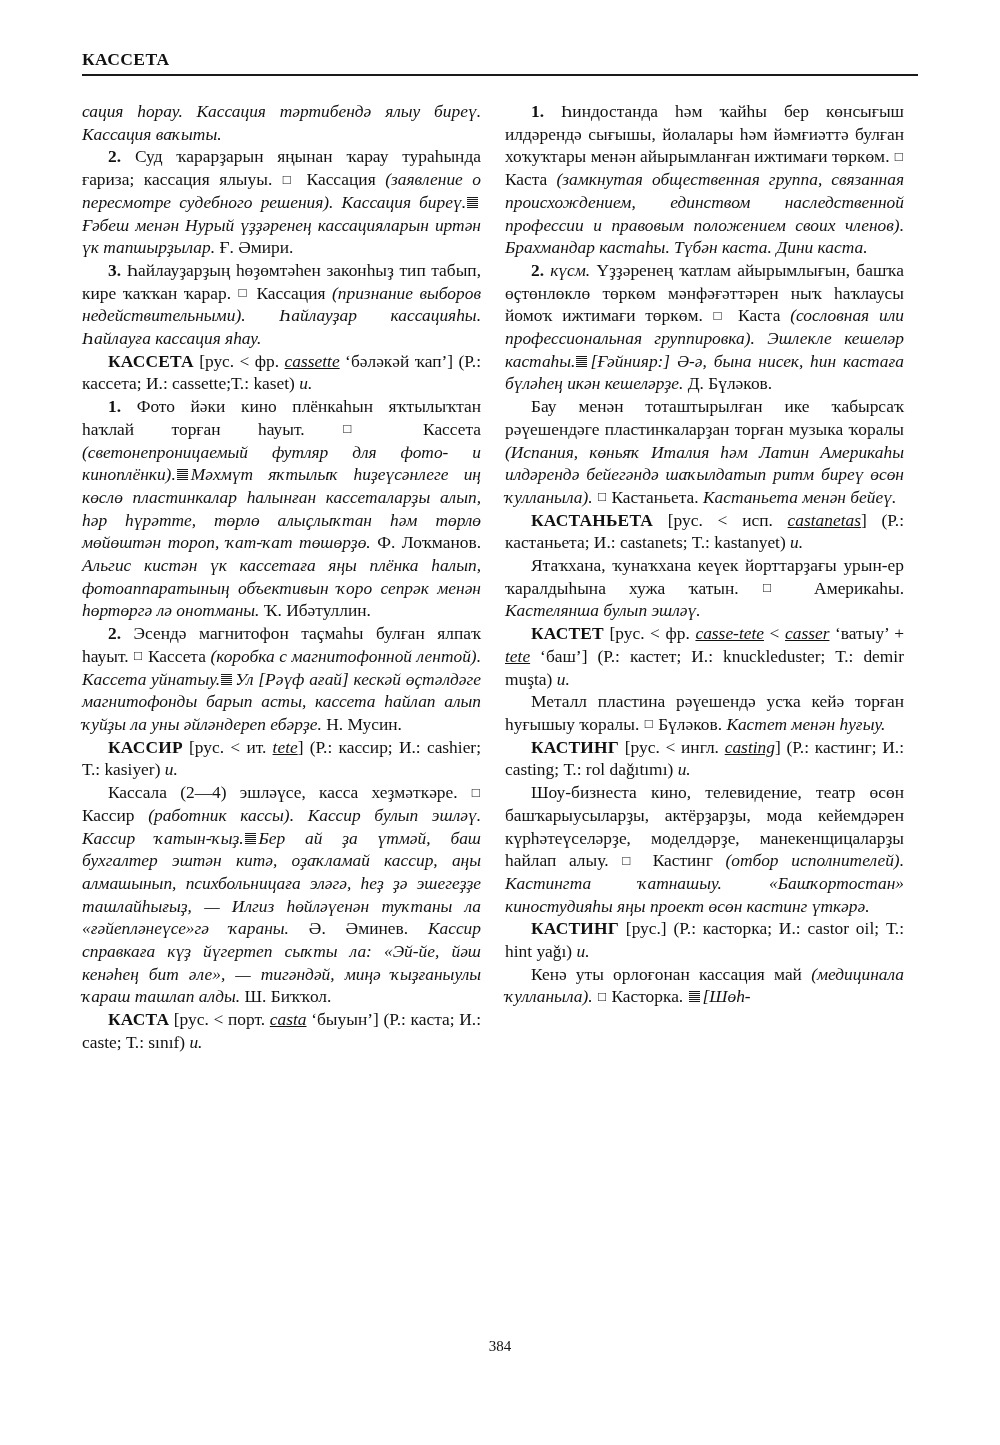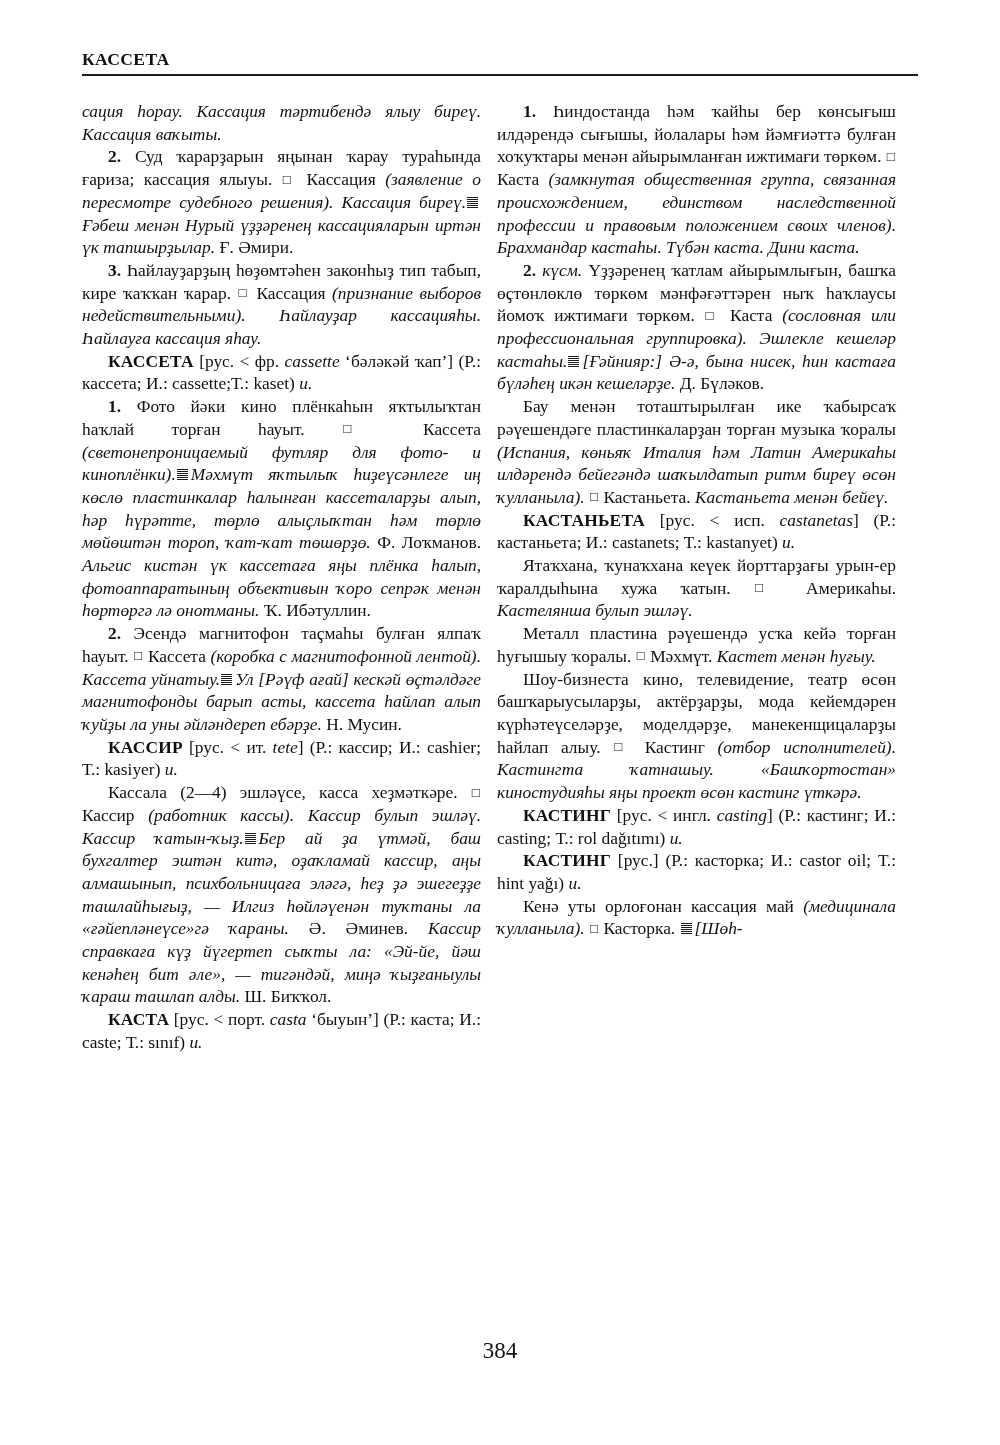--- a/index.html
+++ b/index.html
@@ -46,21 +46,21 @@
   }
 
   
   .columns {
     position: absolute;
     left: 82px;
     top: 100px;
     width: 836px;
     height: 1215px;
     display: flex;
-    gap: 16px;
+    gap: 24px;
   }
 
   .col {
     width: 399px;
     font-size: 17.4px;
     line-height: 1.305;
     text-align: justify;
     text-justify: inter-word;
     hyphens: manual;
     color: #111;
@@ -81,20 +81,21 @@
     font-weight: bold;
     letter-spacing: 0.2px;
   }
 
   .it {            
     font-style: italic;
   }
 
   .lat {           
     font-style: italic;
+    text-decoration: underline;
   }
 
   .num {           
     font-weight: bold;
   }
 
   .sq {            
     font-style: normal;
     font-weight: normal;
     font-size: 13.5px;
@@ -117,21 +118,21 @@
     vertical-align: baseline;
   }
 
   
   .folio {
     position: absolute;
     left: 0;
     top: 1338px;
     width: 1000px;
     text-align: center;
-    font-size: 23px;
+    font-size: 15px;
     color: #111;
   }
 </style>
 </head>
 <body>
 
 <div class="page">
 
   <div class="header">
     <div class="header-title">КАССЕТА</div>
@@ -149,23 +150,24 @@
         <p id="kassir-entry"><span class="hw">КАССИР</span><span> [рус. &lt; ит. </span><span class="lat">tete</span><span>] (Р.: кассир; И.: cashier; Т.: kasiyer) </span><span class="it">и.</span></p>
         <p id="kassir-body"><span>Кассала (2—4) эшләүсе, касса хеҙмәткәре. </span><span class="sq">□</span><span> Кассир </span><span class="it">(работник кассы). Кассир булып эшләү. Кассир ҡатын-ҡыҙ.</span><span class="blk"></span><span class="it">Бер ай ҙа үтмәй, баш бухгалтер эштән китә, оҙаҡламай кассир, аңы алмашынып, психбольницаға эләгә, һеҙ ҙә эшегеҙҙе ташлайһығыҙ, — Илгиз һөйләүенән туҡтаны ла «ғәйепләнеүсе»гә ҡараны.</span><span> Ә. Әминев. </span><span class="it">Кассир справкаға күҙ йүгертеп сыҡты ла: «Эй-йе, йәш кенәһең бит әле», — тигәндәй, миңә ҡыҙғаныулы ҡараш ташлап алды.</span><span> Ш. Биҡҡол.</span></p>
         <p id="kasta-entry"><span class="hw">КАСТА</span><span> [рус. &lt; порт. </span><span class="lat">casta</span><span> ‘быуын’] (Р.: каста; И.: caste; Т.: sınıf) </span><span class="it">и.</span></p>
       </div>
     <div class="col" id="col-right">
         <p id="kasta-sense-1"><span class="num">1.</span><span> Һиндостанда һәм ҡайһы бер көнсығыш илдәрендә сығышы, йолалары һәм йәмғиәттә булған хоҡуҡтары менән айырымланған ижтимағи төркөм. </span><span class="sq">□</span><span> Каста </span><span class="it">(замкнутая общественная группа, связанная происхождением, единством наследственной профессии и правовым положением своих членов). Брахмандар кастаһы. Түбән каста. Дини каста.</span></p>
         <p id="kasta-sense-2"><span class="num">2.</span><span> </span><span class="it">күсм.</span><span> Үҙҙәренең ҡатлам айырымлығын, башҡа өҫтөнлөклө төркөм мәнфәғәттәрен ныҡ һаҡлаусы йомоҡ ижтимағи төркөм. </span><span class="sq">□</span><span> Каста </span><span class="it">(сословная или профессиональная группировка). Эшлекле кешеләр кастаһы.</span><span class="blk"></span><span class="it">[Ғәйнияр:] Ә-ә, бына нисек, һин кастаға бүләһең икән кешеләрҙе.</span><span> Д. Бүләков.</span></p>
         <p id="kastanyeta-body"><span>Бау менән тоташтырылған ике ҡабырсаҡ рәүешендәге пластинкаларҙан торған музыка ҡоралы </span><span class="it">(Испания, көньяҡ Италия һәм Латин Америкаһы илдәрендә бейегәндә шаҡылдатып ритм биреү өсөн ҡулланыла).</span><span> </span><span class="sq">□</span><span> Кастаньета. </span><span class="it">Кастаньета менән бейеү.</span></p>
         <p id="kastanyeta-entry"><span class="hw">КАСТАНЬЕТА</span><span> [рус. &lt; исп. </span><span class="lat">castanetas</span><span>] (Р.: кастаньета; И.: castanets; Т.: kastanyet) </span><span class="it">и.</span></p>
         <p id="kastelyansha-body"><span>Ятаҡхана, ҡунаҡхана кеүек йорттарҙағы урын-ер ҡаралдыһына хужа ҡатын. </span><span class="sq">□</span><span> Америкаһы. </span><span class="it">Кастелянша булып эшләү.</span></p>
-        <p id="kastet-body"><span>Металл пластина рәүешендә усҡа кейә торған һуғышыу ҡоралы. </span><span class="sq">□</span><span> Мәхмүт. </span><span class="it">Кастет менән һуғыу.</span></p>
+        <p id="kastet-entry"><span class="hw">КАСТЕТ</span><span> [рус. &lt; фр. </span><span class="lat">casse-tete</span><span> &lt; </span><span class="lat">casser</span><span> ‘ватыу’ + </span><span class="lat">tete</span><span> ‘баш’] (Р.: кастет; И.: knuckleduster; Т.: demir muşta) </span><span class="it">и.</span></p>
+        <p id="kastet-body"><span>Металл пластина рәүешендә усҡа кейә торған һуғышыу ҡоралы. </span><span class="sq">□</span><span> Бүләков. </span><span class="it">Кастет менән һуғыу.</span></p>
+        <p id="kasting-entry"><span class="hw">КАСТИНГ</span><span> [рус. &lt; ингл. </span><span class="lat">casting</span><span>] (Р.: кастинг; И.: casting; Т.: rol dağıtımı) </span><span class="it">и.</span></p>
         <p id="kasting-body"><span>Шоу-бизнеста кино, телевидение, театр өсөн башҡарыусыларҙы, актёрҙарҙы, мода кейемдәрен күрһәтеүселәрҙе, моделдәрҙе, манекенщицаларҙы һайлап алыу. </span><span class="sq">□</span><span> Кастинг </span><span class="it">(отбор исполнителей). Кастингта ҡатнашыу. «Башҡортостан» киностудияһы яңы проект өсөн кастинг үткәрә.</span></p>
-        <p id="kasting-entry"><span class="hw">КАСТИНГ</span><span> [рус. &lt; ингл. </span><span class="lat">casting</span><span>] (Р.: кастинг; И.: casting; Т.: rol dağıtımı) </span><span class="it">и.</span></p>
         <p id="kastorka-entry"><span class="hw">КАСТИНГ</span><span> [рус.] (Р.: касторка; И.: castor oil; Т.: hint yağı) </span><span class="it">и.</span></p>
         <p id="kastorka-body"><span>Кенә уты орлоғонан кассация май </span><span class="it">(медицинала ҡулланыла).</span><span> </span><span class="sq">□</span><span> Касторка. </span><span class="blk"></span><span class="it">[Шөһ-</span></p>
       </div>
   </div>
 
   <div class="folio">384</div>
 
 </div>
 
 </body></html>

